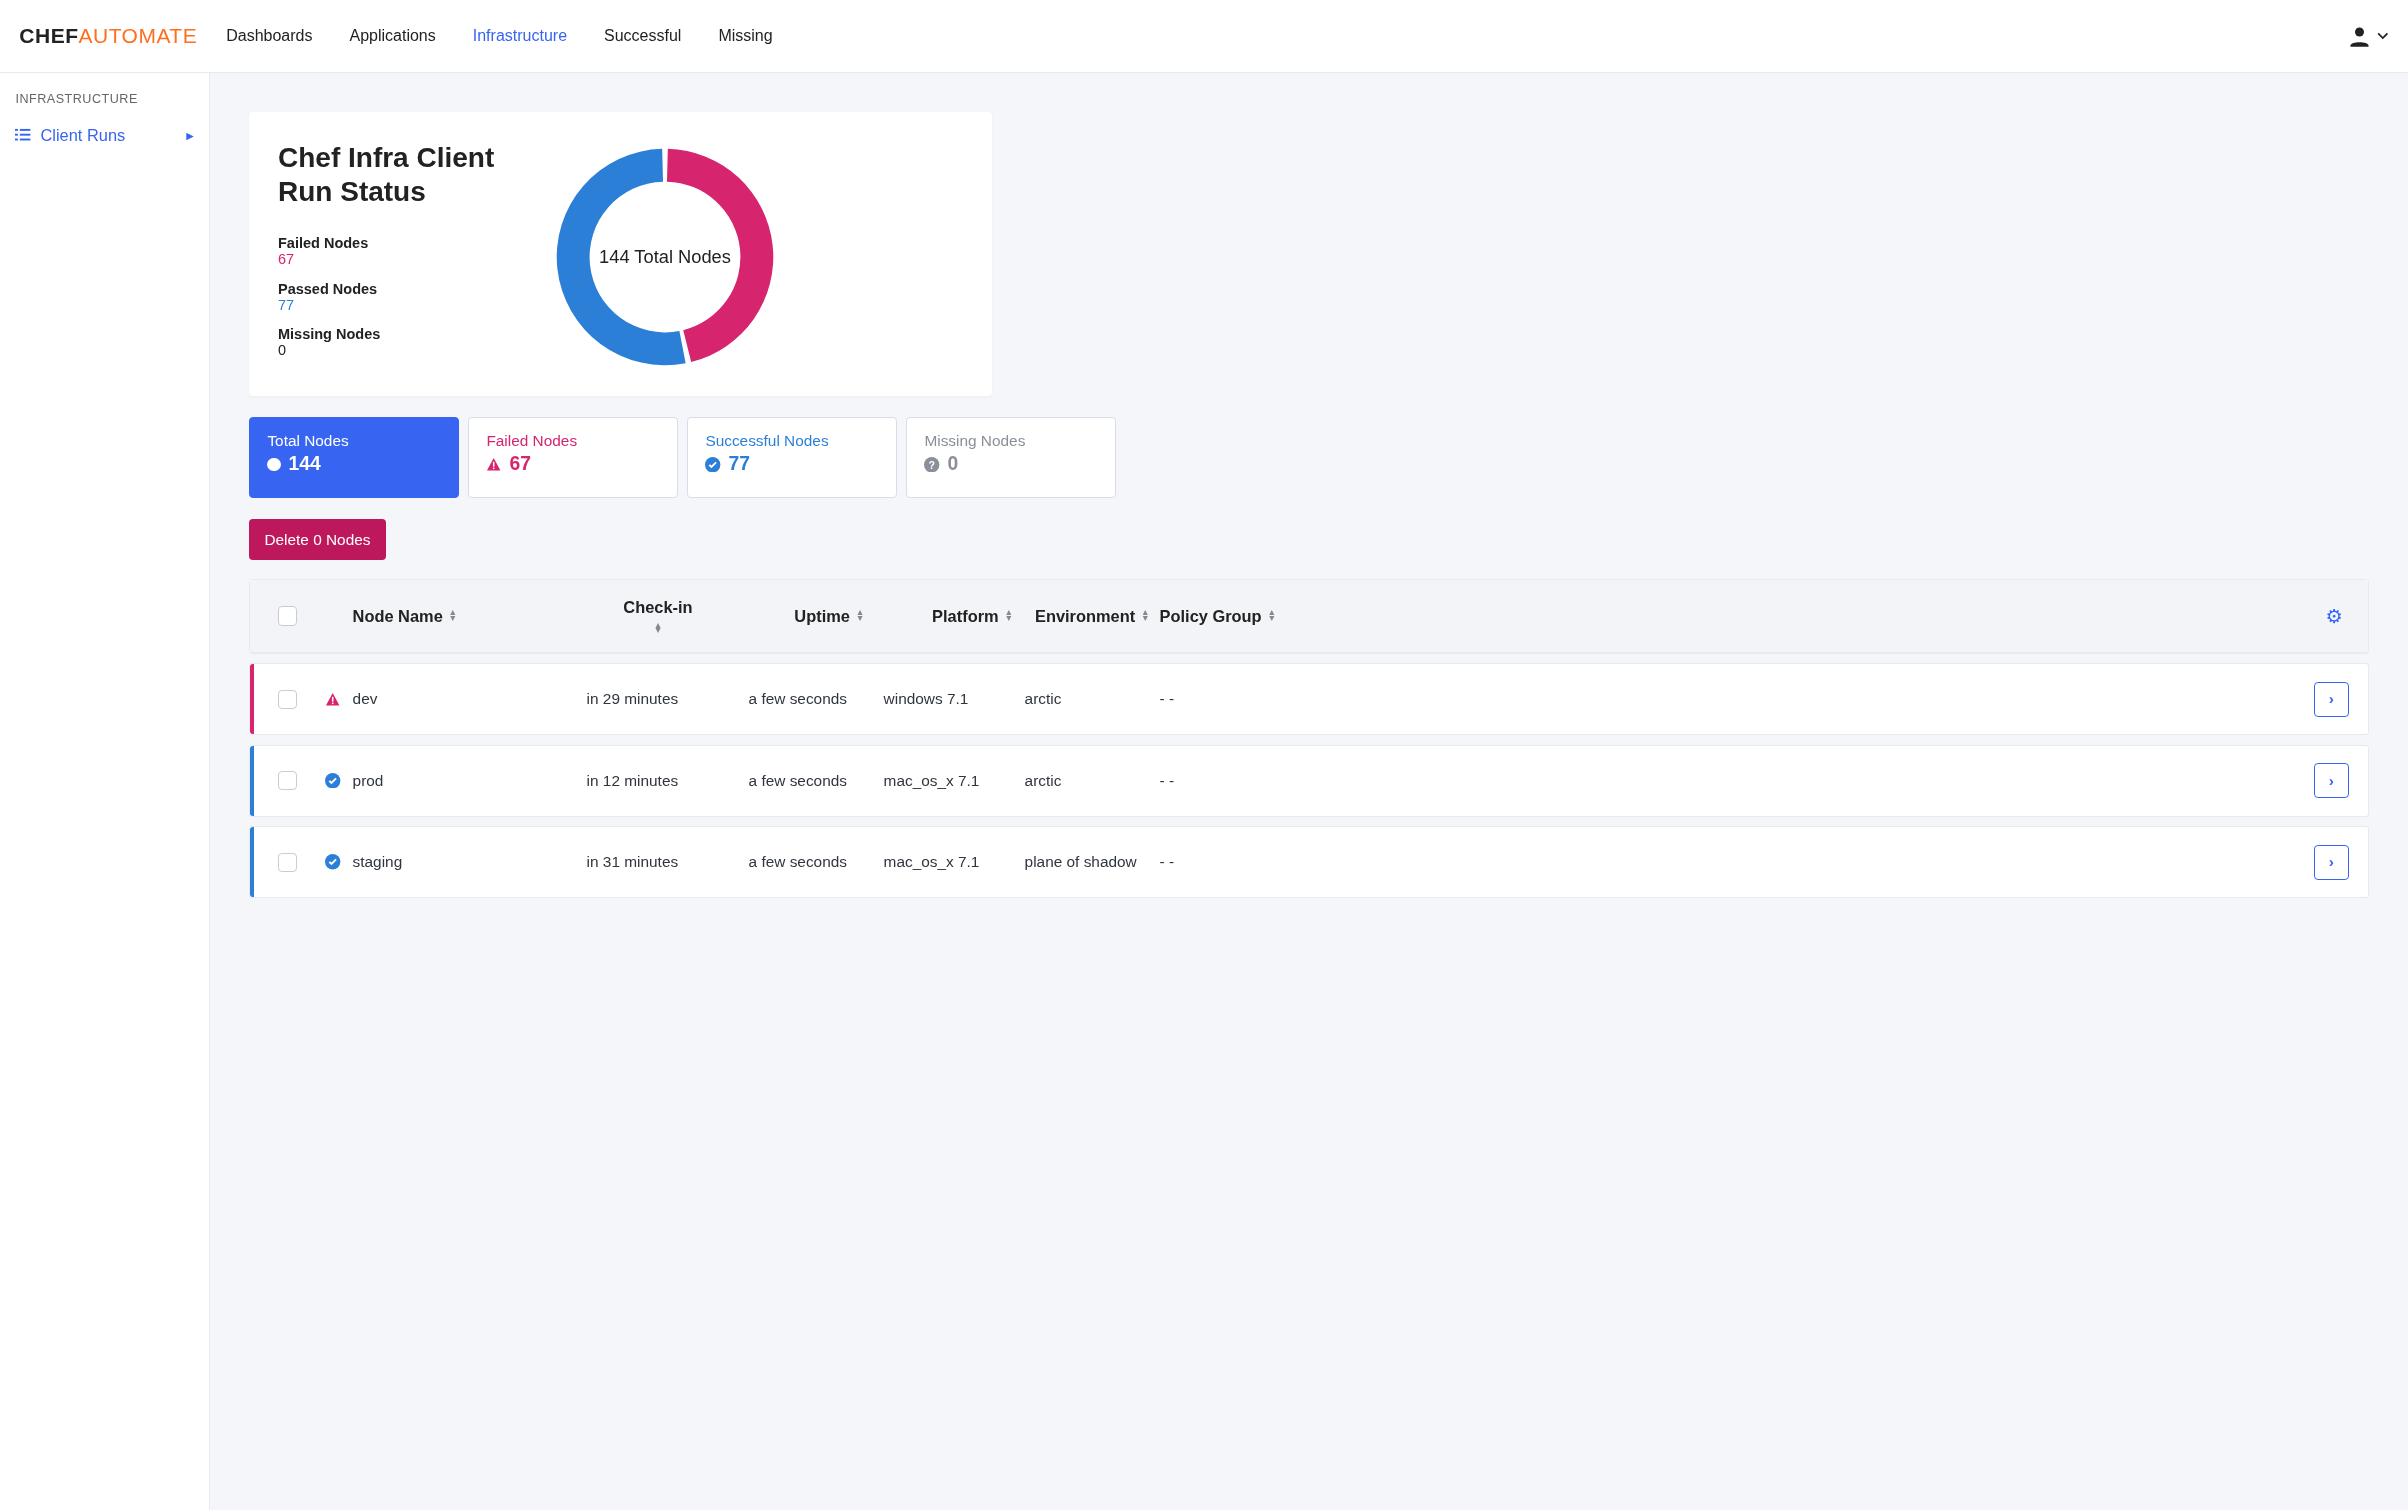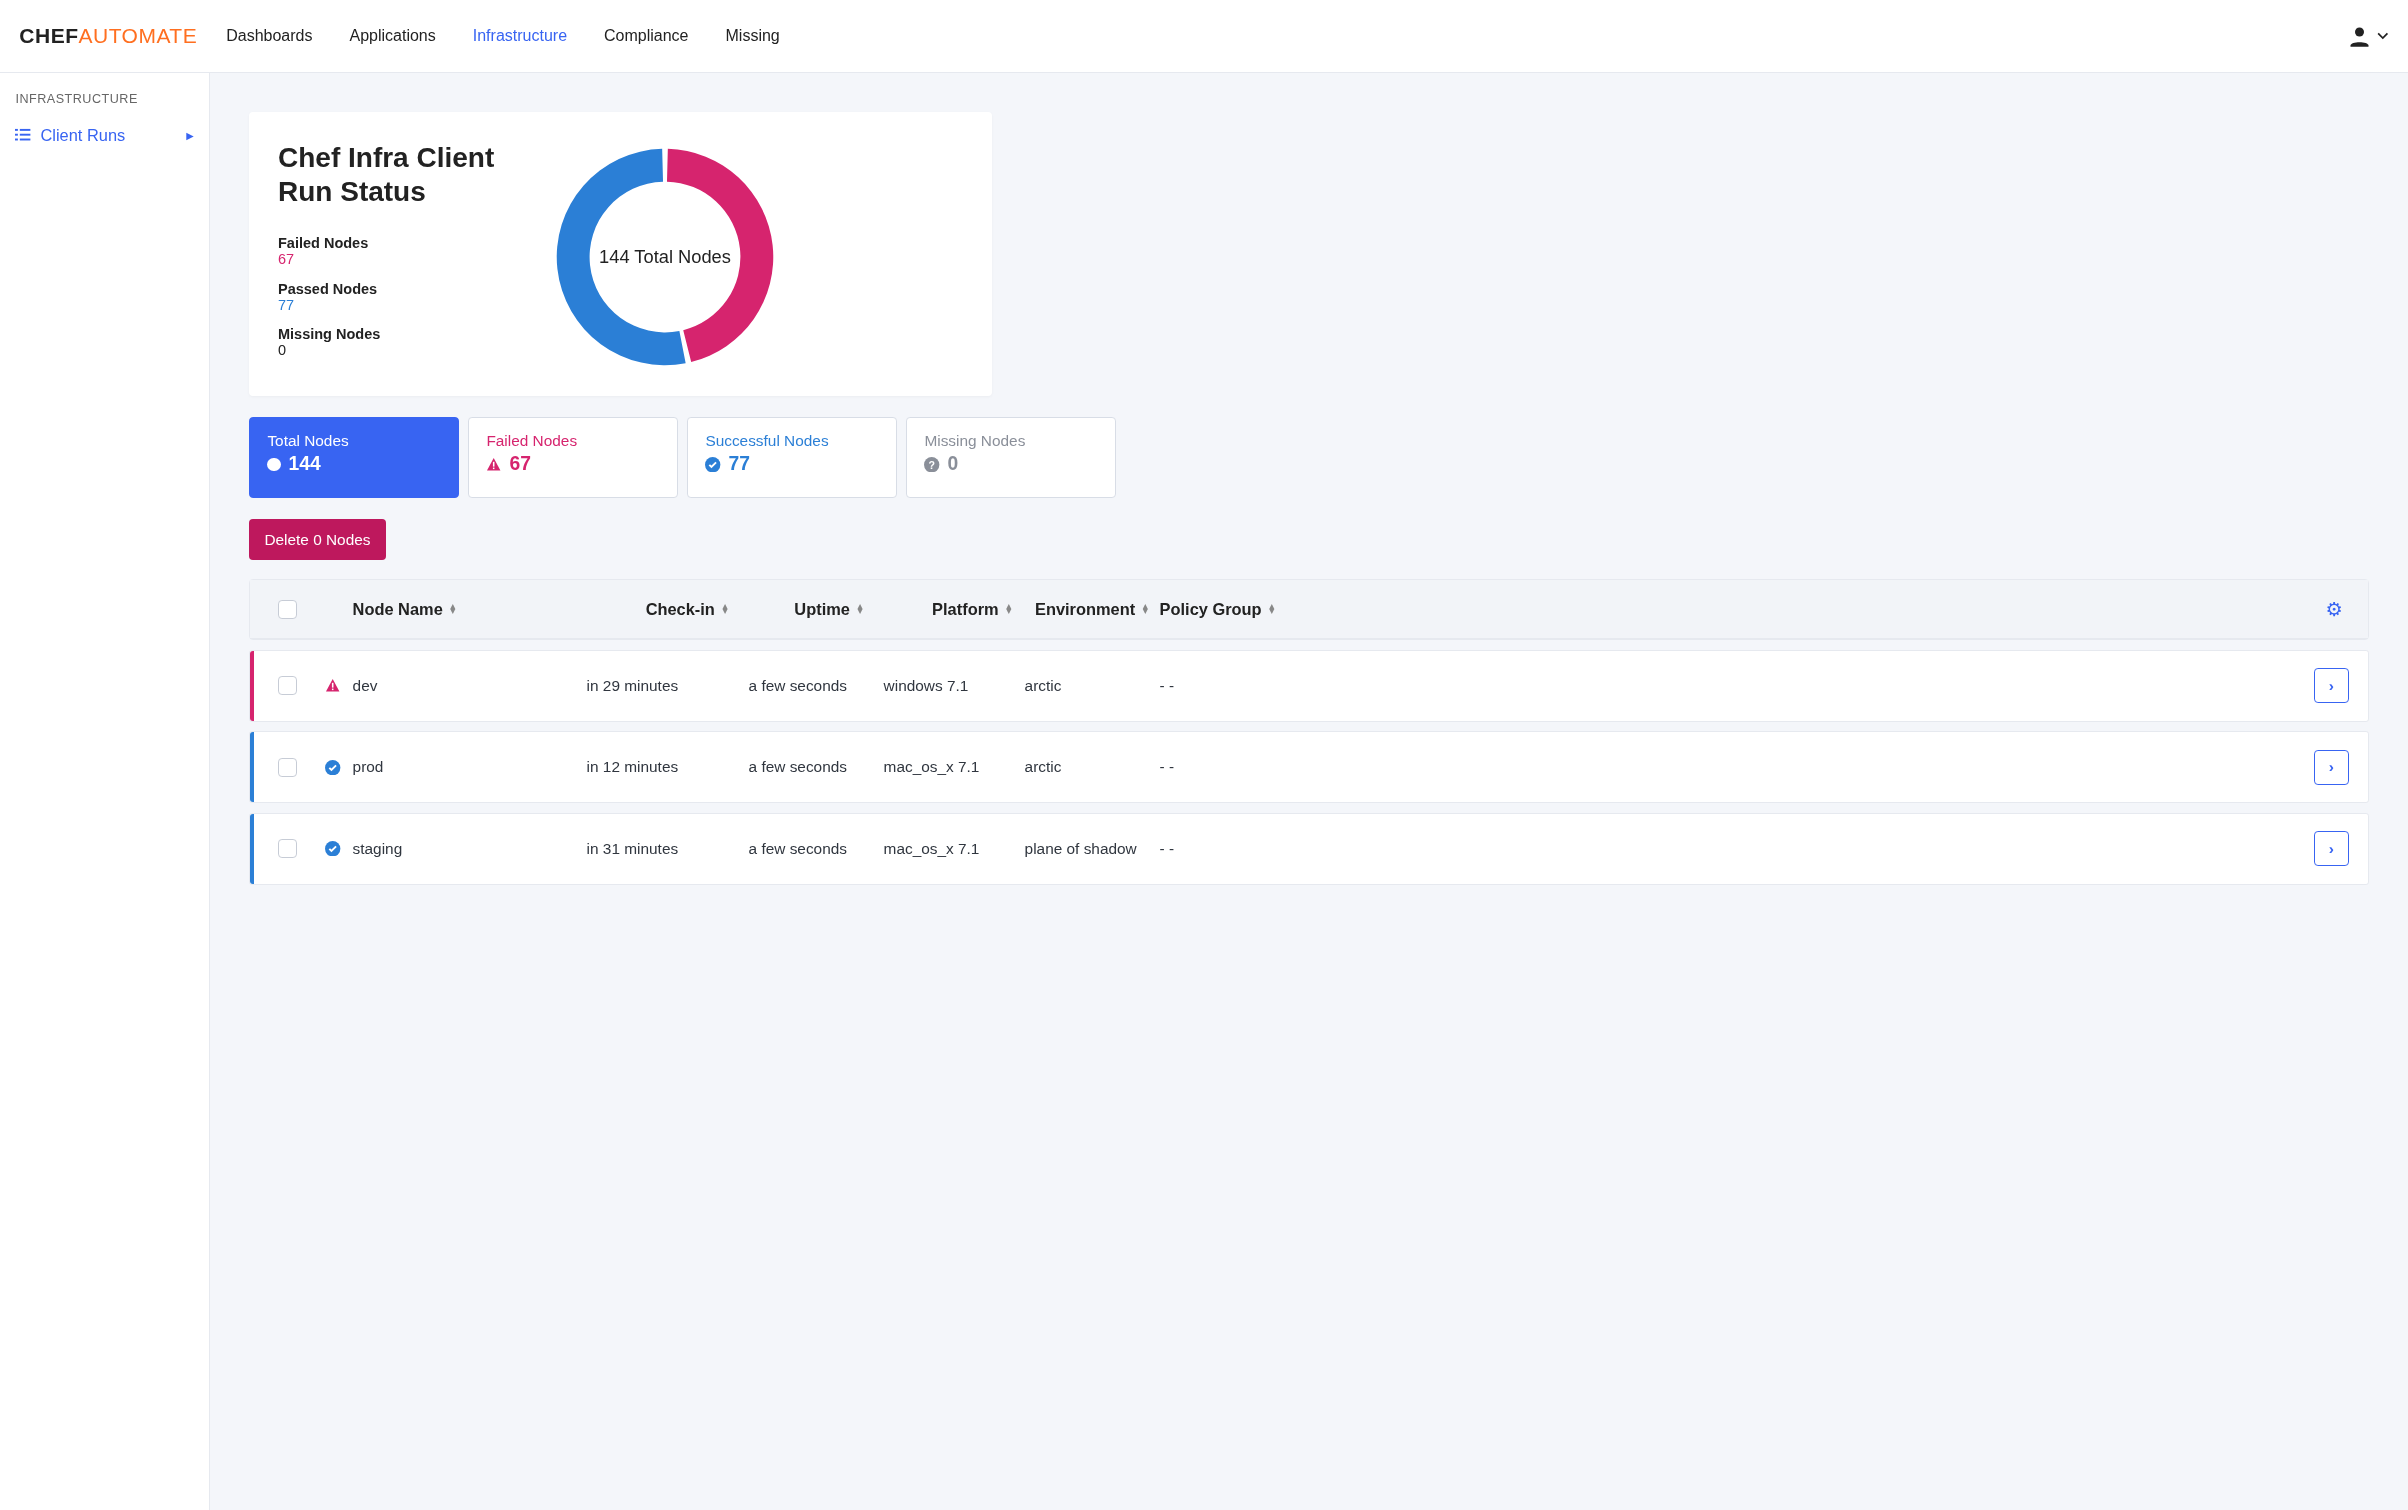--- a/index.html
+++ b/index.html
@@ -185,21 +185,21 @@
 <body>
 
 <div class="topbar">
   <div class="logo">
     <span class="chef">CHEF</span><span class="automate">AUTOMATE</span>
   </div>
   <div class="nav">
     <div class="nav-item">Dashboards</div>
     <div class="nav-item">Applications</div>
     <div class="nav-item active">Infrastructure</div>
-    <div class="nav-item">Compliance</div>
+    <div class="nav-item">Successful</div>
     <div class="nav-item">Missing</div>
   </div>
   <div class="topbar-spacer"></div>
   <div class="user-menu">
     <svg width="27" height="27" viewBox="0 0 24 24">
         <circle cx="12" cy="8" r="4" fill="#222"></circle>
         <path d="M4 20c0-4 16-4 16 0v1H4z" fill="#222"></path>
       </svg>
     <svg width="11.6" height="11.6" viewBox="0 0 10 10">
         <path d="M1 3l4 4 4-4" stroke="#222" stroke-width="1.5" fill="none"></path>
@@ -306,21 +306,21 @@
               <div class="checkbox"></div>
             </div>
           <div class="col-status"></div>
           <div class="th col-name">
             <span>Node Name</span>
             <span class="sort-arrows">
                 <span>▲</span>
                 <span>▼</span>
               </span>
           </div>
-          <div class="th col-check-in" style="justify-content:flex-end; padding-right:19.3px;">
+          <div class="th col-check-in" style="justify-content:flex-end; padding-right:19.3px;flex-direction:column;">
             <span>Check-in</span>
             <span class="sort-arrows">
                 <span>▲</span>
                 <span>▼</span>
               </span>
           </div>
           <div class="th col-uptime" style="justify-content:flex-end; padding-right:19.3px;">
             <span>Uptime</span>
             <span class="sort-arrows">
                 <span>▲</span>

